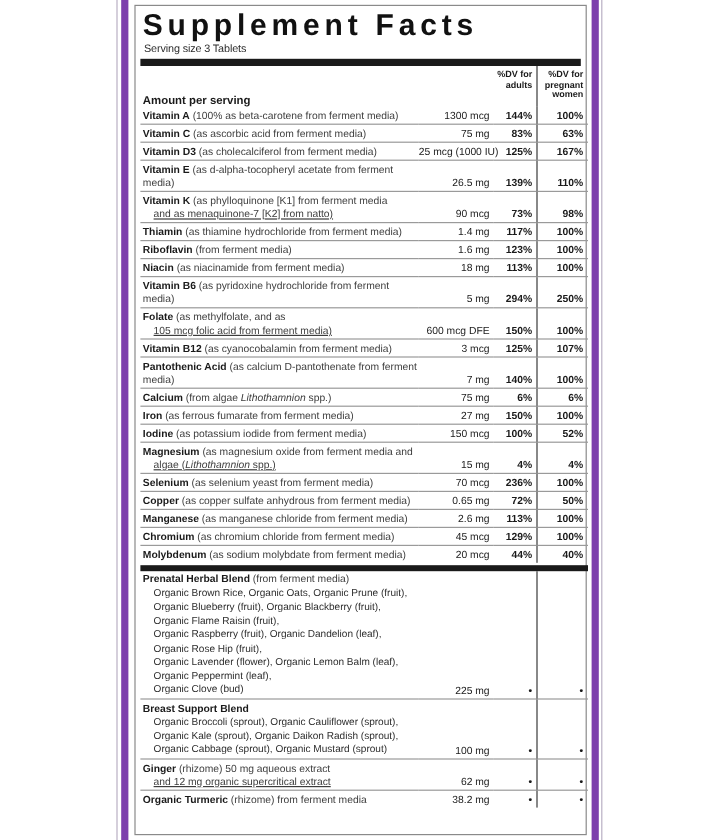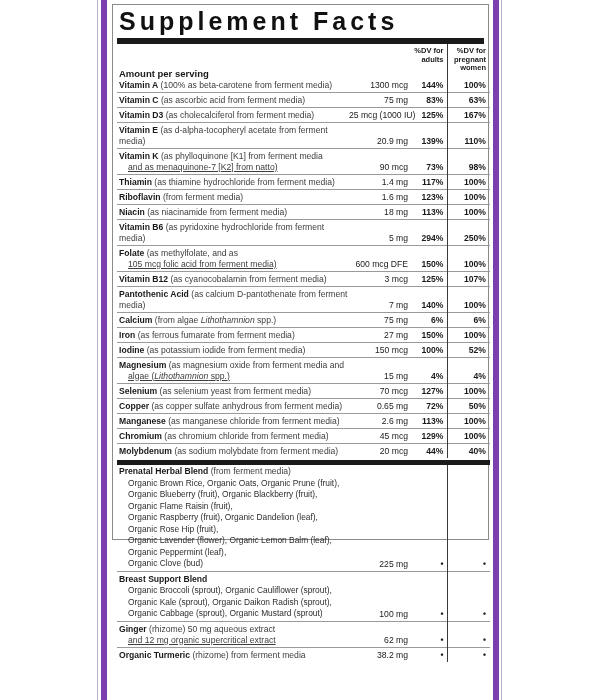--- a/index.html
+++ b/index.html
@@ -38,21 +38,21 @@
   }
   .edge-hair.l1 { left: 97px; }
   .edge-hair.r1 { left: 501px; }
 
   
   .panel {
     position: absolute;
     left: 112px;
     top: 4px;
     width: 377px;
-    height: 536px;
+    height: 692px;
     border: 1px solid #8a8a8a;
     background: #ffffff;
     padding: 3px 4px 0 4px;
   }
 
   .title {
     font-weight: bold;
     font-size: 25px;
     letter-spacing: 4.0px;
     line-height: 26px;
@@ -157,20 +157,21 @@
 <div id="page">
 
   <div class="edge-hair l1"></div>
   <div class="edge-bar left"></div>
   <div class="edge-bar right"></div>
   <div class="edge-hair r1"></div>
 
   <div class="panel">
 
     <div class="title">Supplement Facts</div>
+    <div class="serving">Serving size 3 Tablets</div>
 
     <div class="rule-thick"></div>
 
     <table class="facts">
       <colgroup>
         <col class="c-name">
           <col class="c-amt">
           <col class="c-dv1">
           <col class="c-dv2">
       </colgroup>
@@ -194,21 +195,21 @@
             <td class="c-dv2">63%</td>
           </tr>
           <tr class="row">
             <td class="c-name"><span class="nm">Vitamin D3</span> <span class="sub">(as cholecalciferol from ferment media)</span></td>
             <td class="c-amt">25 mcg (1000 IU)</td>
             <td class="c-dv1">125%</td>
             <td class="c-dv2">167%</td>
           </tr>
           <tr class="row">
             <td class="c-name"><span class="nm">Vitamin E</span> <span class="sub">(as d-alpha-tocopheryl acetate from ferment media)</span></td>
-            <td class="c-amt">20.9 mg</td>
+            <td class="c-amt">26.5 mg</td>
             <td class="c-dv1">139%</td>
             <td class="c-dv2">110%</td>
           </tr>
           <tr class="row">
             <td class="c-name"><span class="nm">Vitamin K</span> <span class="sub">(as phylloquinone [K1] from ferment media</span><span class="cont">and as menaquinone-7 [K2] from natto)</span></td>
             <td class="c-amt">90 mcg</td>
             <td class="c-dv1">73%</td>
             <td class="c-dv2">98%</td>
           </tr>
           <tr class="row">
@@ -273,21 +274,21 @@
           </tr>
           <tr class="row">
             <td class="c-name"><span class="nm">Magnesium</span> <span class="sub">(as magnesium oxide from ferment media and</span><span class="cont">algae (<span class="ital">Lithothamnion</span> spp.)</span></td>
             <td class="c-amt">15 mg</td>
             <td class="c-dv1">4%</td>
             <td class="c-dv2">4%</td>
           </tr>
           <tr class="row">
             <td class="c-name"><span class="nm">Selenium</span> <span class="sub">(as selenium yeast from ferment media)</span></td>
             <td class="c-amt">70 mcg</td>
-            <td class="c-dv1">127%</td>
+            <td class="c-dv1">236%</td>
             <td class="c-dv2">100%</td>
           </tr>
           <tr class="row">
             <td class="c-name"><span class="nm">Copper</span> <span class="sub">(as copper sulfate anhydrous from ferment media)</span></td>
             <td class="c-amt">0.65 mg</td>
             <td class="c-dv1">72%</td>
             <td class="c-dv2">50%</td>
           </tr>
           <tr class="row">
             <td class="c-name"><span class="nm">Manganese</span> <span class="sub">(as manganese chloride from ferment media)</span></td>

